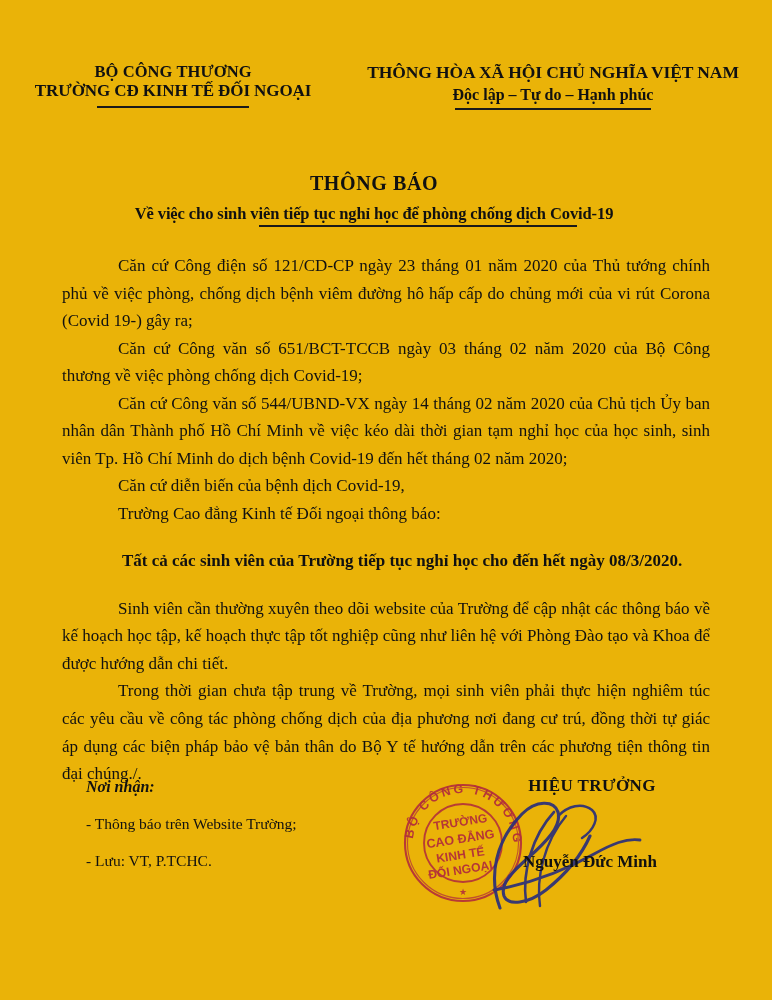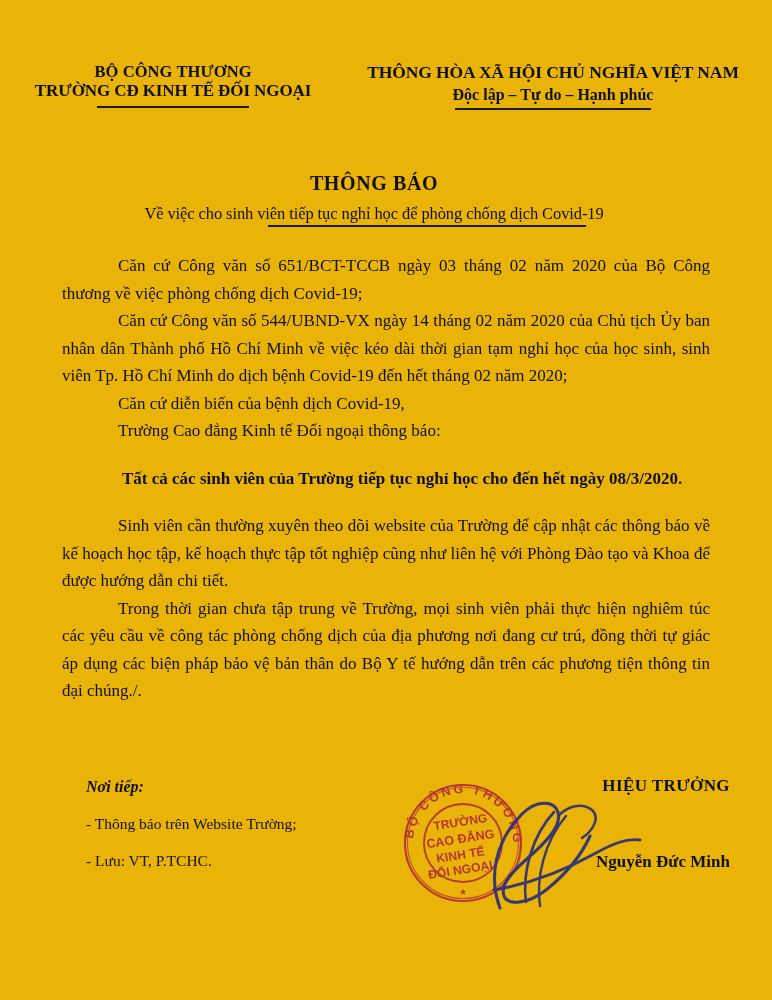--- a/index.html
+++ b/index.html
@@ -128,21 +128,21 @@
     font-weight: bold;
     letter-spacing: 0.6px;
   }
   .title-sub-wrap {
     margin-top: 9px;
     display: inline-block;
     position: relative;
   }
   .title-sub {
     font-size: 16.5px;
-    font-weight: normal;
+    font-weight: bold;
     letter-spacing: -0.1px;
     white-space: nowrap;
   }
   .sub-underline {
     position: absolute;
     left: 124px;
     width: 318px;
     bottom: -3px;
     height: 1.6px;
     background: #1a1a1a;
@@ -192,21 +192,21 @@
   .recv-item {
     margin-top: 16px;
     white-space: nowrap;
   }
 
   .sign-col {
     position: absolute;
     left: 400px;
     top: 0;
     width: 330px;
-    text-align: right;
+    text-align: center;
   }
   .sign-title {
     font-size: 17px;
     font-weight: bold;
     letter-spacing: 0.4px;
     position: relative;
     z-index: 4;
     padding-left: 54px;
   }
   .sign-name {
@@ -260,32 +260,33 @@
 
   <div class="title-block">
     <div class="title-main">THÔNG BÁO</div>
     <div class="title-sub-wrap">
       <div class="title-sub">Về việc cho sinh viên tiếp tục nghỉ học để phòng chống dịch Covid-19</div>
       <div class="sub-underline"></div>
     </div>
   </div>
 
   <div class="body-block">
+    <p class="para">Căn cứ Công điện số 121/CD-CP ngày 23 tháng 01 năm 2020 của Thủ tướng chính phủ về việc phòng, chống dịch bệnh viêm đường hô hấp cấp do chủng mới của vi rút Corona (Covid 19-) gây ra;</p>
     <p class="para">Căn cứ Công văn số 651/BCT-TCCB ngày 03 tháng 02 năm 2020 của Bộ Công thương về việc phòng chống dịch Covid-19;</p>
     <p class="para">Căn cứ Công văn số 544/UBND-VX ngày 14 tháng 02 năm 2020 của Chủ tịch Ủy ban nhân dân Thành phố Hồ Chí Minh về việc kéo dài thời gian tạm nghỉ học của học sinh, sinh viên Tp. Hồ Chí Minh do dịch bệnh Covid-19 đến hết tháng 02 năm 2020;</p>
     <p class="para">Căn cứ diễn biến của bệnh dịch Covid-19,</p>
     <p class="para">Trường Cao đẳng Kinh tế Đối ngoại thông báo:</p>
     <p class="para bold">Tất cả các sinh viên của Trường tiếp tục nghỉ học cho đến hết ngày 08/3/2020.</p>
     <p class="para">Sinh viên cần thường xuyên theo dõi website của Trường để cập nhật các thông báo về kế hoạch học tập, kế hoạch thực tập tốt nghiệp cũng như liên hệ với Phòng Đào tạo và Khoa để được hướng dẫn chi tiết.</p>
     <p class="para">Trong thời gian chưa tập trung về Trường, mọi sinh viên phải thực hiện nghiêm túc các yêu cầu về công tác phòng chống dịch của địa phương nơi đang cư trú, đồng thời tự giác áp dụng các biện pháp bảo vệ bản thân do Bộ Y tế hướng dẫn trên các phương tiện thông tin đại chúng./.</p>
   </div>
 
   <div class="footer">
     <div class="recv">
-      <div class="recv-title">Nơi tiếp:</div>
+      <div class="recv-title">Nơi nhận:</div>
       <div class="recv-item">- Thông báo trên Website Trường;</div>
       <div class="recv-item">- Lưu: VT, P.TCHC.</div>
     </div>
 
     <div class="sign-col">
       <div class="sign-title">HIỆU TRƯỞNG</div>
       <div class="sign-name">Nguyễn Đức Minh</div>
     </div>
   </div>
 

